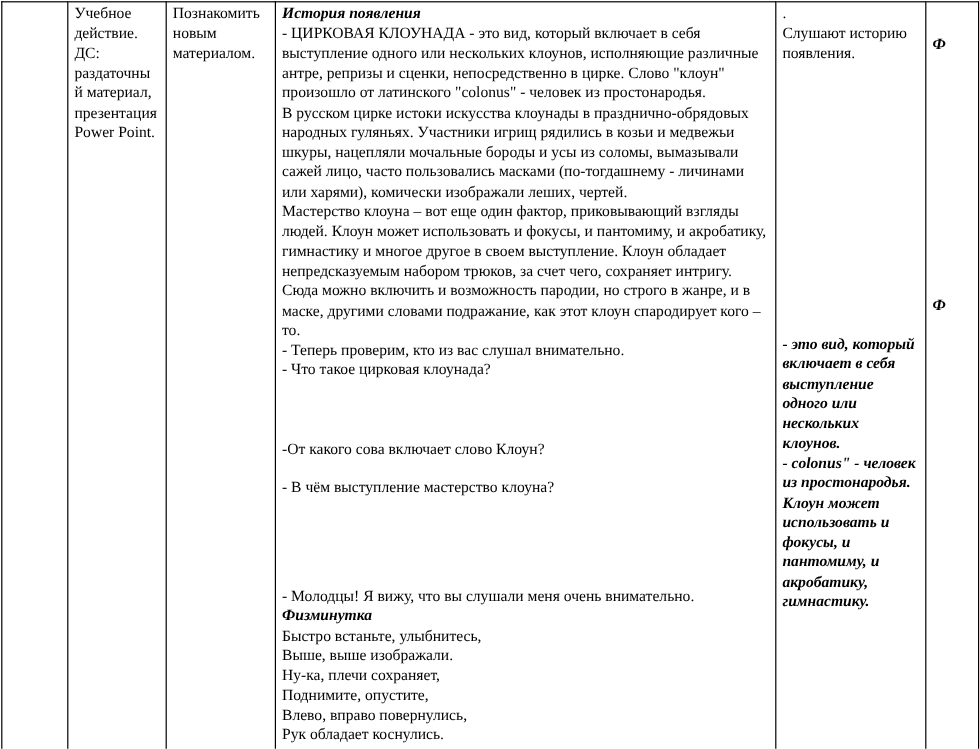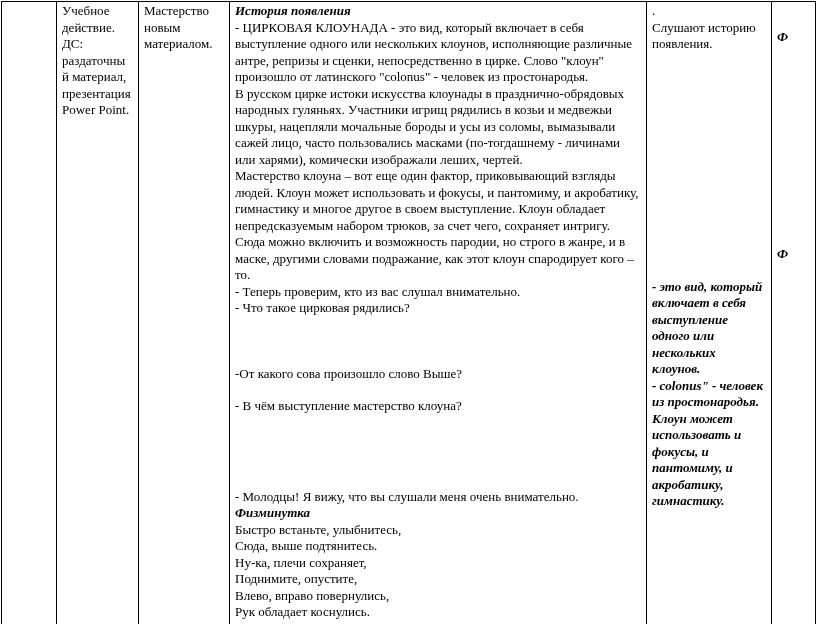--- a/index.html
+++ b/index.html
@@ -50,40 +50,40 @@
     <tbody>
       <tr>
         <td class="cell"></td>
         <td class="cell">
           <div class="cellbody">
               <div class="para">Учебное действие. ДС: раздаточны й материал, презентация Power Point.</div>
             </div>
         </td>
         <td class="cell">
           <div class="cellbody">
-              <div class="para">Мастерство новым материалом.</div>
+              <div class="para">Познакомить новым материалом.</div>
             </div>
         </td>
         <td class="cell">
           <div class="cellbody">
               <div class="para bold">История появления</div>
               <div class="para">- ЦИРКОВАЯ КЛОУНАДА - это вид, который включает в себя выступление одного или нескольких клоунов, исполняющие различные антре, репризы и сценки, непосредственно в цирке. Слово "клоун" произошло от латинского "colonus" - человек из простонародья.</div>
               <div class="para">В русском цирке истоки искусства клоунады в празднично-обрядовых народных гуляньях. Участники игрищ рядились в козьи и медвежьи шкуры, нацепляли мочальные бороды и усы из соломы, вымазывали сажей лицо, часто пользовались масками (по-тогдашнему - личинами или харями), комически изображали леших, чертей.</div>
               <div class="para">Мастерство клоуна – вот еще один фактор, приковывающий взгляды людей. Клоун может использовать и фокусы, и пантомиму, и акробатику, гимнастику и многое другое в своем выступление. Клоун обладает непредсказуемым набором трюков, за счет чего, сохраняет интригу. Сюда можно включить и возможность пародии, но строго в жанре, и в маске, другими словами подражание, как этот клоун спародирует кого – то.</div>
               <div class="para">- Теперь проверим, кто из вас слушал внимательно.</div>
-              <div class="para">- Что такое цирковая рядились?</div>
+              <div class="para">- Что такое цирковая клоунада?</div>
               <div class="para" style="height: 49px;"></div>
-              <div class="para">-От какого сова произошло слово Выше?</div>
+              <div class="para">-От какого сова включает слово Клоун?</div>
               <div class="para" style="height: 16px;"></div>
               <div class="para">- В чём выступление мастерство клоуна?</div>
               <div class="para" style="height: 74px;"></div>
               <div class="para">- Молодцы! Я вижу, что вы слушали меня очень внимательно.</div>
               <div class="para bold">Физминутка</div>
               <div class="para">Быстро встаньте, улыбнитесь,</div>
-              <div class="para">Сюда, выше подтянитесь.</div>
+              <div class="para">Выше, выше изображали.</div>
               <div class="para">Ну-ка, плечи сохраняет,</div>
               <div class="para">Поднимите, опустите,</div>
               <div class="para">Влево, вправо повернулись,</div>
               <div class="para">Рук обладает коснулись.</div>
               <div class="para">Сели, встали, сели, встали</div>
             </div>
         </td>
         <td class="cell">
           <div class="cellbody">
               <div class="para">.</div>

